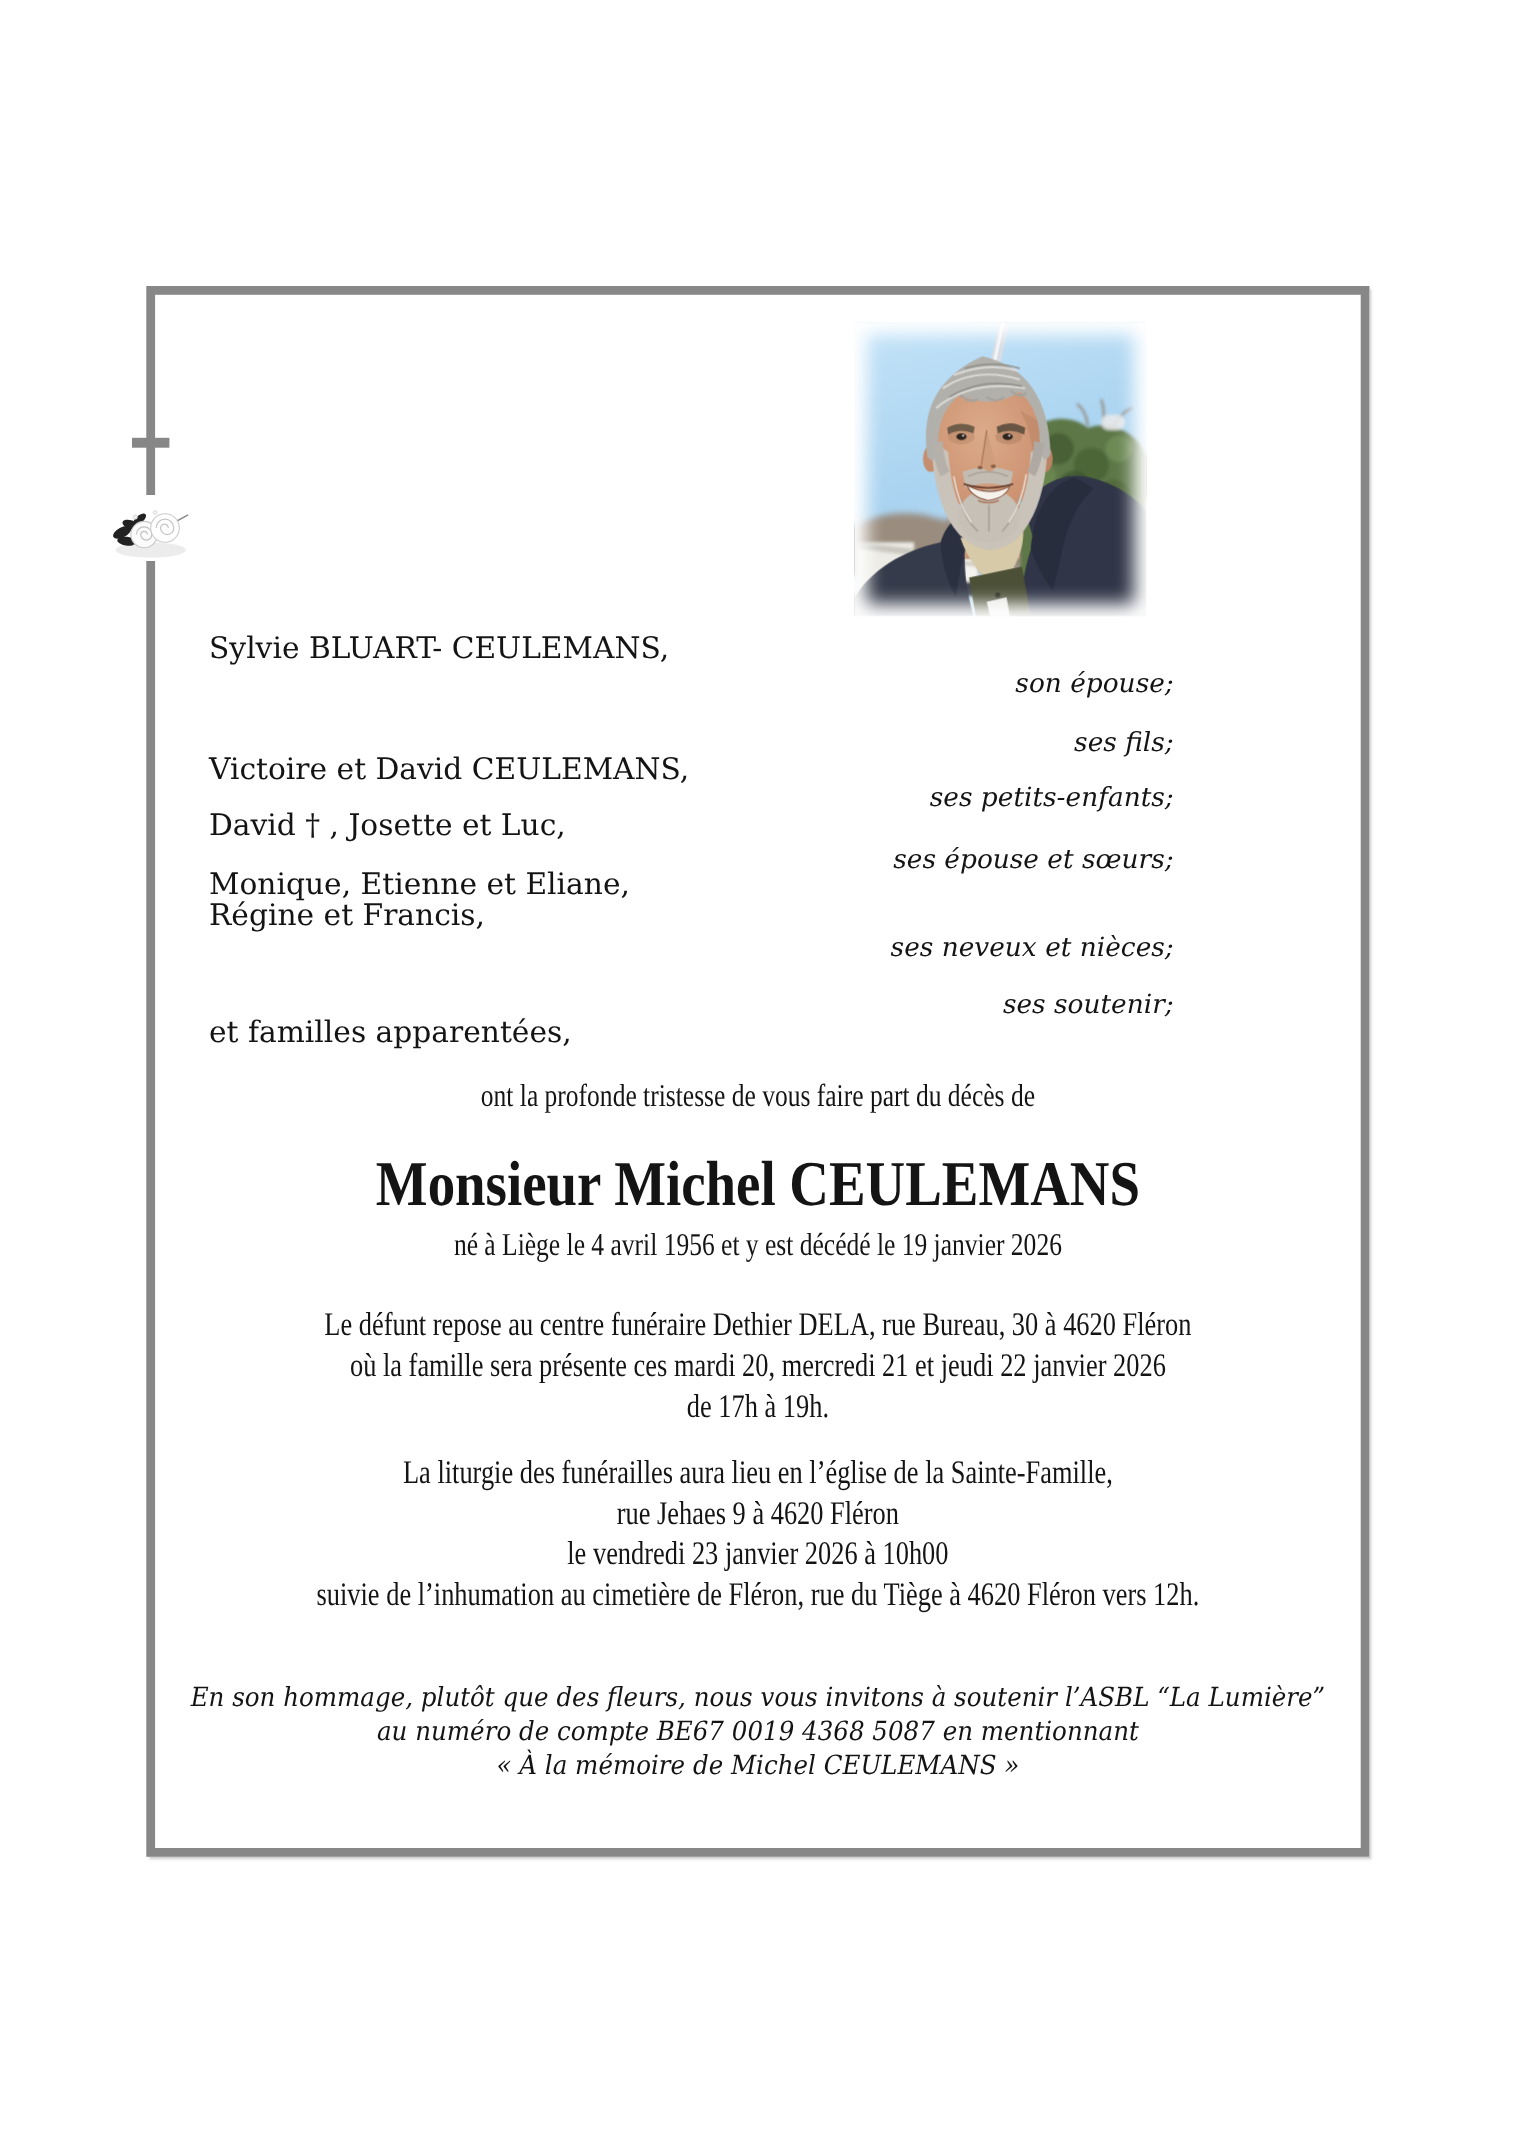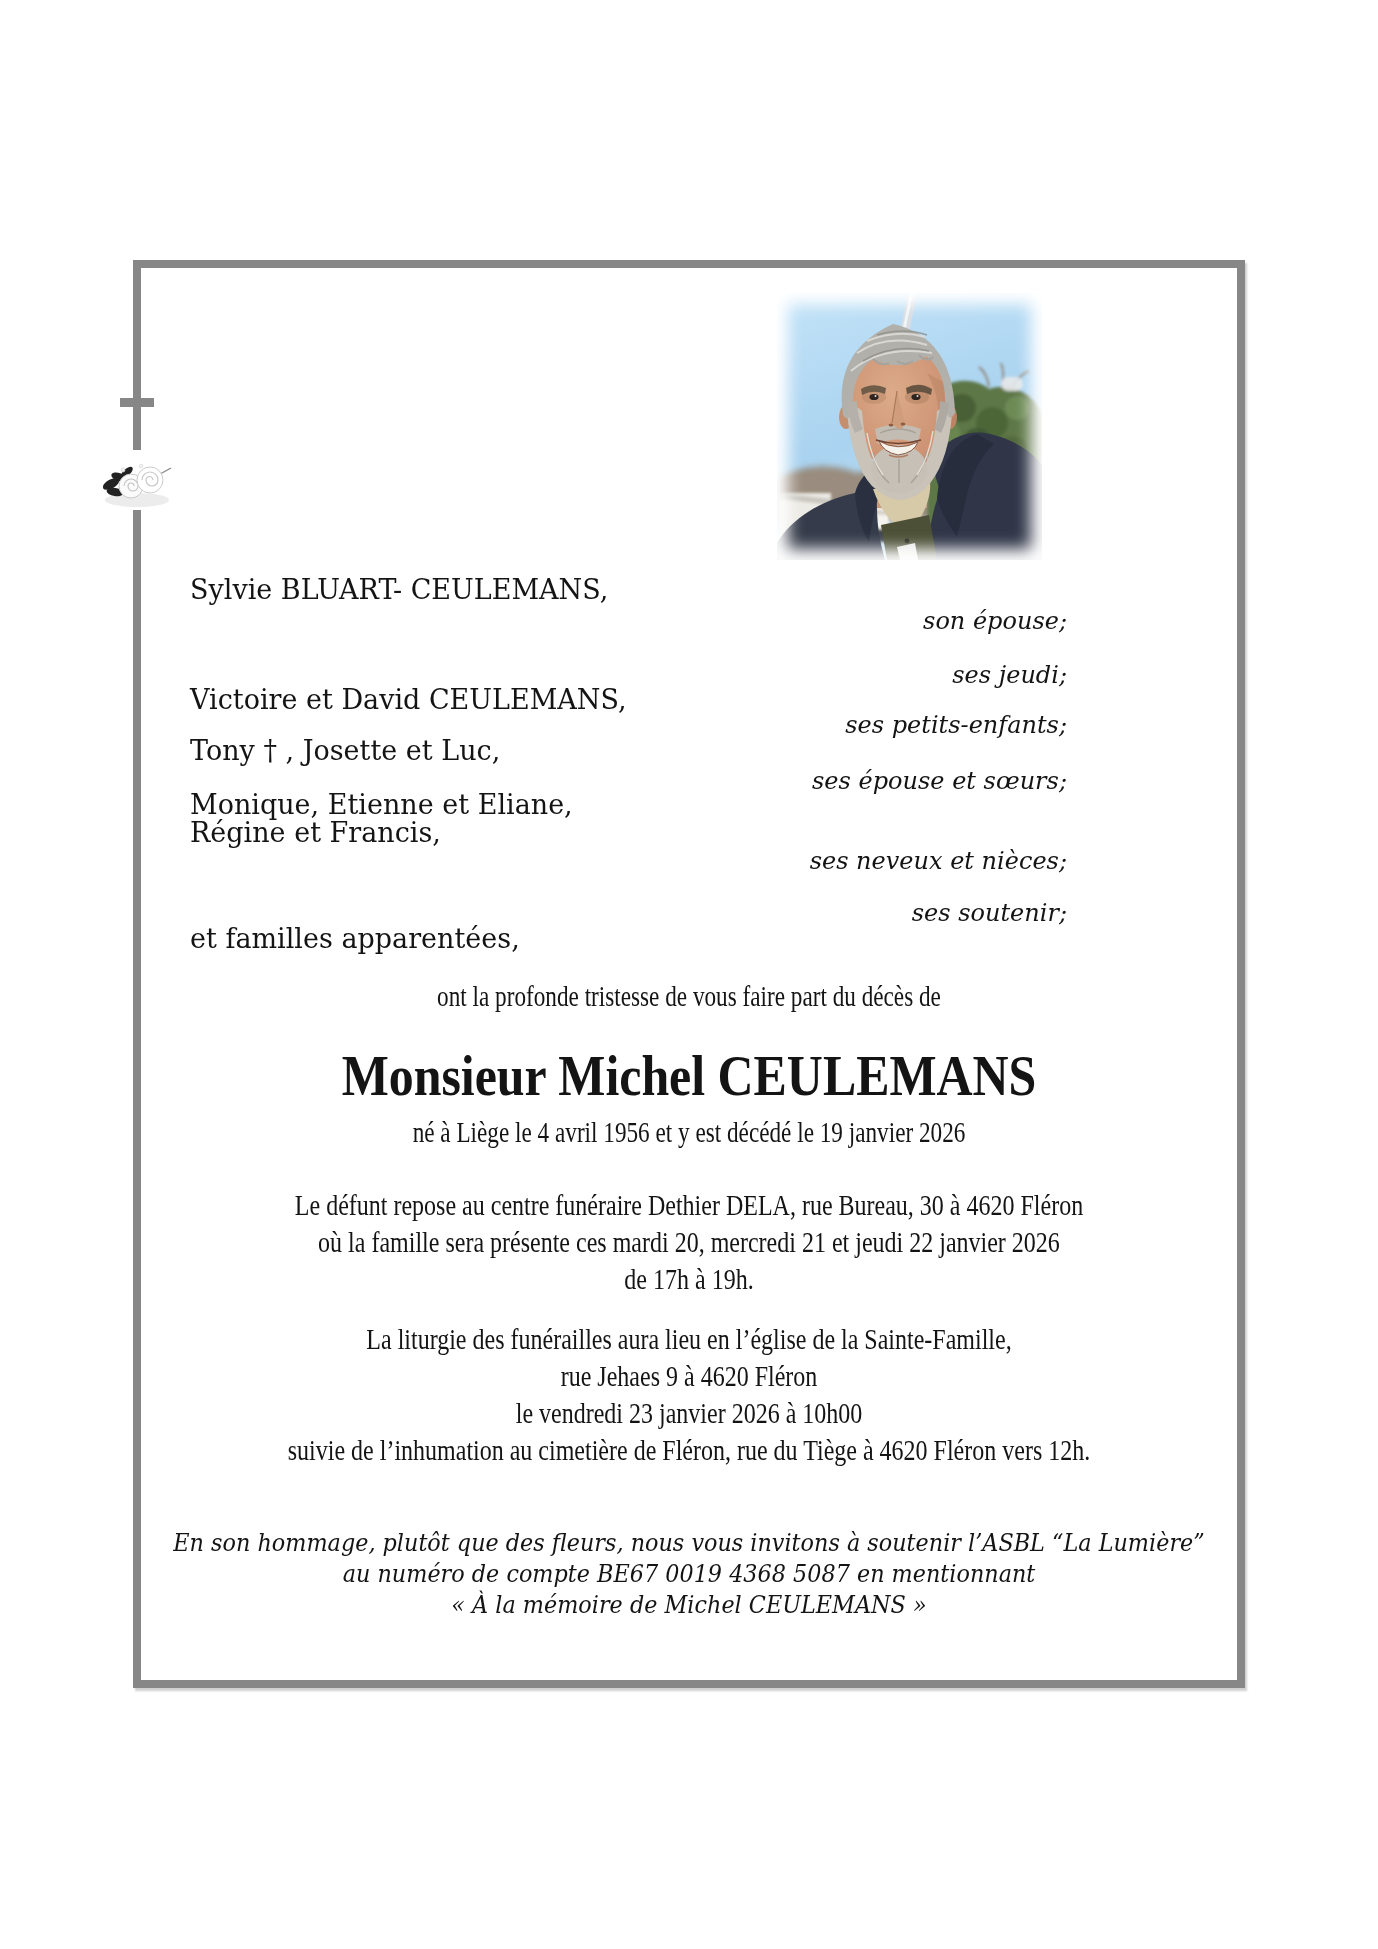--- a/index.html
+++ b/index.html
@@ -205,27 +205,27 @@
         <path d="M96,66 Q104,74 112,70 M120,68 Q128,74 136,68 M142,62 Q150,70 156,64" stroke="#a5a39e" stroke-width="2" fill="none"></path>
 
         <path d="M70,110 Q72,128 78,140 L86,136 Q80,122 80,108 Z" fill="#b5b1aa"></path>
         <path d="M172,110 Q170,128 164,140 L157,136 Q163,122 163,108 Z" fill="#aeaaa3"></path>
       </g>
     </svg>
   </div>
 
   <div class="name-line" style="top:576px">Sylvie BLUART- CEULEMANS,</div>
   <div class="name-line" style="top:686px">Victoire et David CEULEMANS,</div>
-  <div class="name-line" style="top:737px">Tony † , Josette et Luc,</div>
+  <div class="name-line" style="top:737px">David † , Josette et Luc,</div>
   <div class="name-line" style="top:791px">Monique, Etienne et Eliane,</div>
   <div class="name-line" style="top:819px">Régine et Francis,</div>
   <div class="name-line" style="top:925px">et familles apparentées,</div>
 
   <div class="relation-line" style="top:608px">son épouse;</div>
-  <div class="relation-line" style="top:662px">ses jeudi;</div>
+  <div class="relation-line" style="top:662px">ses fils;</div>
   <div class="relation-line" style="top:712px">ses petits-enfants;</div>
   <div class="relation-line" style="top:768px">ses épouse et sœurs;</div>
   <div class="relation-line" style="top:848px">ses neveux et nièces;</div>
   <div class="relation-line" style="top:900px">ses soutenir;</div>
 
   <div class="center-block cond intro">ont la profonde tristesse de vous faire part du décès de</div>
   <div class="center-block title">Monsieur Michel CEULEMANS</div>
   <div class="center-block cond dates">né à Liège le 4 avril 1956 et y est décédé le 19 janvier 2026</div>
 
   <div class="center-block cond para visitation">

